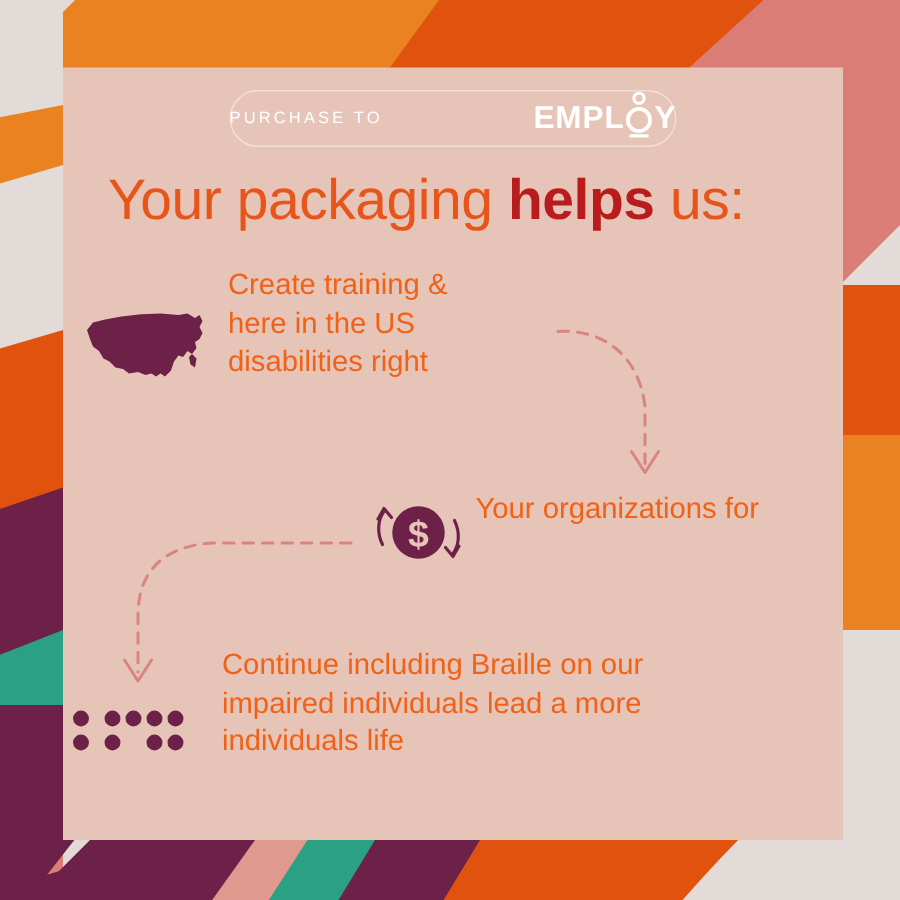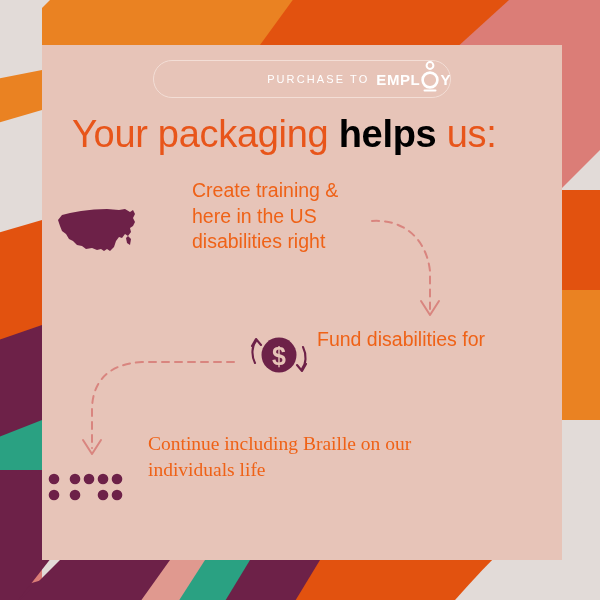--- a/index.html
+++ b/index.html
@@ -46,33 +46,33 @@
     inset: 0;
     border: 1.6px solid #f3ded6;
     border-radius: 19px;
     box-sizing: border-box;
   }
   #logo-inner {
     position: absolute;
     inset: 0;
     display: flex;
     align-items: center;
-    justify-content: flex-end;
+    justify-content: space-between;
     gap: 7px;
   }
   #logo-pre {
     color: #ffffff;
     font-size: 11px;
     letter-spacing: 2.1px;
     font-weight: 400;
     white-space: nowrap;
   }
   #logo-main {
     color: #ffffff;
-    font-size: 15px;
+    font-size: 21px;
     font-weight: 700;
     letter-spacing: 0.6px;
     display: flex;
     align-items: center;
     white-space: nowrap;
   }
   #logo-o {
     position: relative;
     display: inline-block;
     width: 20px;
@@ -86,43 +86,43 @@
     left: 72px;
     top: 113px;
     font-size: 38px;
     font-weight: 400;
     color: #e8551a;
     letter-spacing: -0.3px;
     white-space: nowrap;
   }
   #headline .hl-strong {
     font-weight: 700;
-    color: #000000;
+    color: #b91c1c;
   }
 
   
   .body-text {
     position: absolute;
     color: #ef6217;
     font-size: 19.5px;
     line-height: 25.5px;
     font-weight: 400;
   }
 
   
   #map-icon { position: absolute; left: 55px; top: 203px; }
-  #text-create { left: 152px; top: 178px; width: 230px; margin-left: 40px; }
+  #text-create { left: 152px; top: 178px; width: 230px; }
 
   
   #coin-icon { position: absolute; left: 246px; top: 330px; }
   #text-fund { left: 317px; top: 327px; width: 235px; }
 
   
   #braille-icon { position: absolute; left: 48px; top: 473px; }
-  #text-braille { left: 148px; top: 431px; width: 365px; font-family: Liberation Serif, serif; }
+  #text-braille { left: 148px; top: 431px; width: 365px; }
 
   
   .arrow { position: absolute; }
   #arrow-1 { left: 368px; top: 205px; }
   #arrow-2 { left: 62px; top: 352px; }
 </style>
 </head>
 <body>
 
 <div id="stage">
@@ -219,21 +219,21 @@
     <svg width="66" height="50" viewBox="0 0 66 50">
       <circle cx="33" cy="25" r="17.5" fill="#6d2148"></circle>
       <text x="33" y="34.5" text-anchor="middle" font-family="Liberation Sans, sans-serif" font-size="25" font-weight="700" fill="#e7c4b8">$</text>
       <path d="M 9,33 C 5,25 6,16 10,11" fill="none" stroke="#6d2148" stroke-width="2.1" stroke-linecap="round"></path>
       <path d="M 6,16 L 10,9 L 15,15" fill="none" stroke="#6d2148" stroke-width="2.1" stroke-linecap="round" stroke-linejoin="round"></path>
       <path d="M 57,17 C 61,25 60,34 56,39" fill="none" stroke="#6d2148" stroke-width="2.1" stroke-linecap="round"></path>
       <path d="M 51,35 L 56,41 L 60,34" fill="none" stroke="#6d2148" stroke-width="2.1" stroke-linecap="round" stroke-linejoin="round"></path>
     </svg>
   </div>
   <div class="body-text" id="text-fund">
-    <div>Fund disabilities for</div>
+    <div>Your organizations for</div>
   </div>
 
   <div class="arrow" id="arrow-2">
     <svg width="180" height="120" viewBox="0 0 180 120">
       <path d="M 172,10 L 80,10 C 42,12 30,34 30,58 L 30,96" fill="none" stroke="#d9857f" stroke-width="2" stroke-dasharray="7 6" stroke-linecap="round"></path>
       <path d="M 21,88 L 30,102 L 39,88" fill="none" stroke="#d9857f" stroke-width="2" stroke-linecap="round" stroke-linejoin="round"></path>
     </svg>
   </div>
 
   <div id="braille-icon">
@@ -244,16 +244,17 @@
       <circle cx="27" cy="22" r="5.3" fill="#6d2148"></circle>
       <circle cx="41" cy="6" r="5.3" fill="#6d2148"></circle>
       <circle cx="55" cy="6" r="5.3" fill="#6d2148"></circle>
       <circle cx="55" cy="22" r="5.3" fill="#6d2148"></circle>
       <circle cx="69" cy="6" r="5.3" fill="#6d2148"></circle>
       <circle cx="69" cy="22" r="5.3" fill="#6d2148"></circle>
     </svg>
   </div>
   <div class="body-text" id="text-braille">
     <div>Continue including Braille on our</div>
+    <div>impaired individuals lead a more</div>
     <div>individuals life</div>
   </div>
 
 </div>
 
 </body></html>

